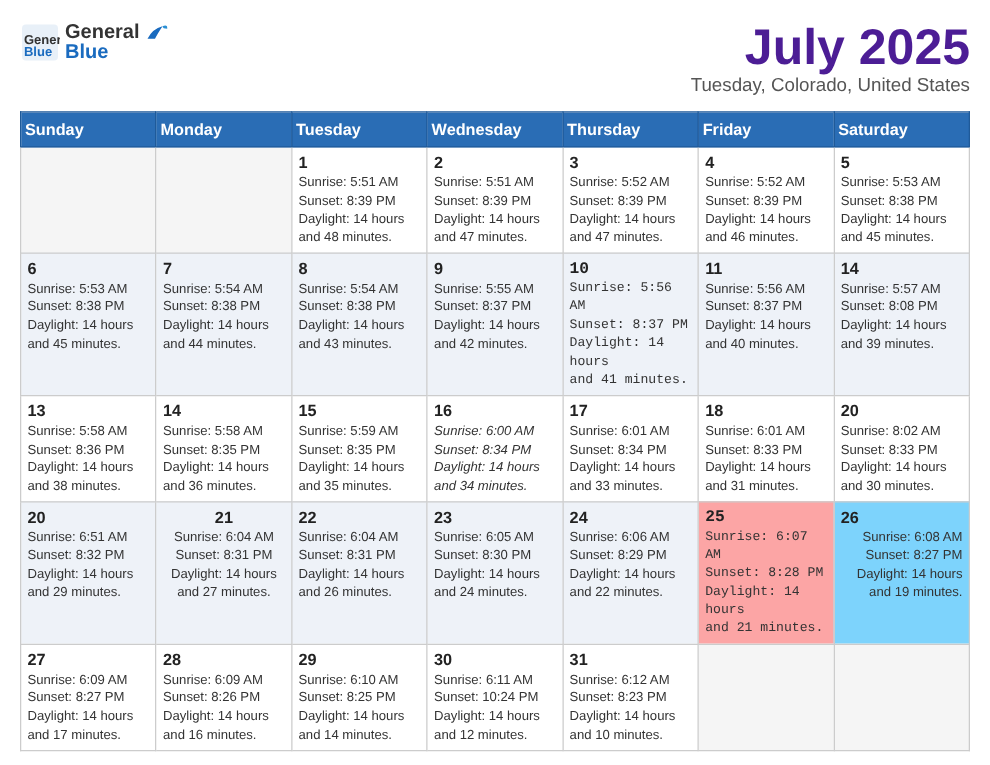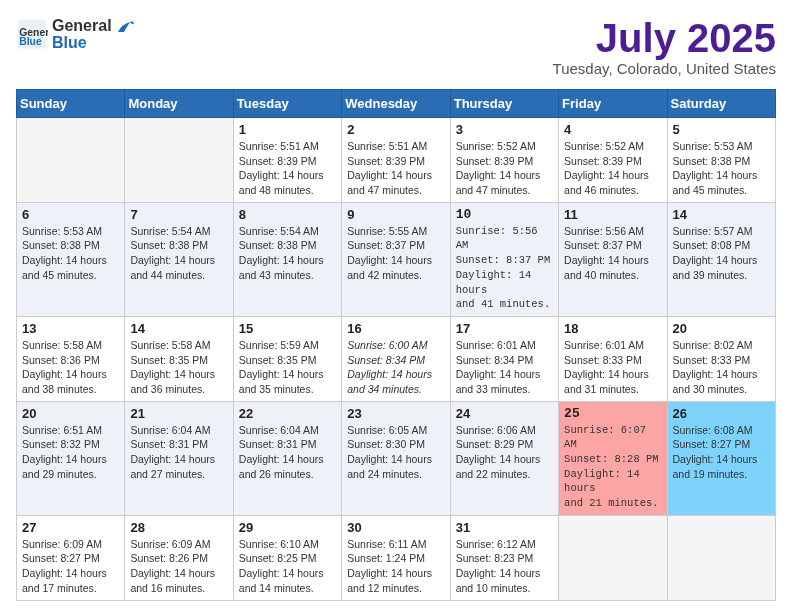--- a/index.html
+++ b/index.html
@@ -259,21 +259,21 @@
         </td>
       </tr>
       <tr>
         <td style="background: rgb(238, 242, 248);">
           <span class="day-number">20</span>
           <div class="day-info" style="white-space: pre-line;">Sunrise: 6:51 AM
 Sunset: 8:32 PM
 Daylight: 14 hours
 and 29 minutes.</div>
         </td>
-        <td style="background: rgb(238, 242, 248);">
+        <td style="background: rgb(238, 242, 248); text-align: center;">
           <span class="day-number">21</span>
           <div class="day-info" style="white-space: pre-line;">Sunrise: 6:04 AM
 Sunset: 8:31 PM
 Daylight: 14 hours
 and 27 minutes.</div>
         </td>
         <td style="background: rgb(238, 242, 248);">
           <span class="day-number">22</span>
           <div class="day-info" style="white-space: pre-line;">Sunrise: 6:04 AM
 Sunset: 8:31 PM
@@ -296,21 +296,21 @@
         </td>
         <td style="background: #fca5a5; font-family: Liberation Mono, monospace;">
           <span class="day-number">25</span>
           <div class="day-info" style="white-space: pre-line;">Sunrise: 6:07 AM
 Sunset: 8:28 PM
 Daylight: 14 hours
 and 21 minutes.</div>
         </td>
         <td style="background: #7dd3fc;">
           <span class="day-number">26</span>
-          <div class="day-info" style="white-space: pre-line;">Sunrise: 6:08 AM
+          <div class="day-info" style="white-space: pre-line; text-align: right;">Sunrise: 6:08 AM
 Sunset: 8:27 PM
 Daylight: 14 hours
 and 19 minutes.</div>
         </td>
       </tr>
       <tr>
         <td>
           <span class="day-number">27</span>
           <div class="day-info" style="white-space: pre-line;">Sunrise: 6:09 AM
 Sunset: 8:27 PM
@@ -327,21 +327,21 @@
         <td>
           <span class="day-number">29</span>
           <div class="day-info" style="white-space: pre-line;">Sunrise: 6:10 AM
 Sunset: 8:25 PM
 Daylight: 14 hours
 and 14 minutes.</div>
         </td>
         <td>
           <span class="day-number">30</span>
           <div class="day-info" style="white-space: pre-line;">Sunrise: 6:11 AM
-Sunset: 1:24 PM
+Sunset: 10:24 PM
 Daylight: 14 hours
 and 12 minutes.</div>
         </td>
         <td>
           <span class="day-number">31</span>
           <div class="day-info" style="white-space: pre-line;">Sunrise: 6:12 AM
 Sunset: 8:23 PM
 Daylight: 14 hours
 and 10 minutes.</div>
         </td>

